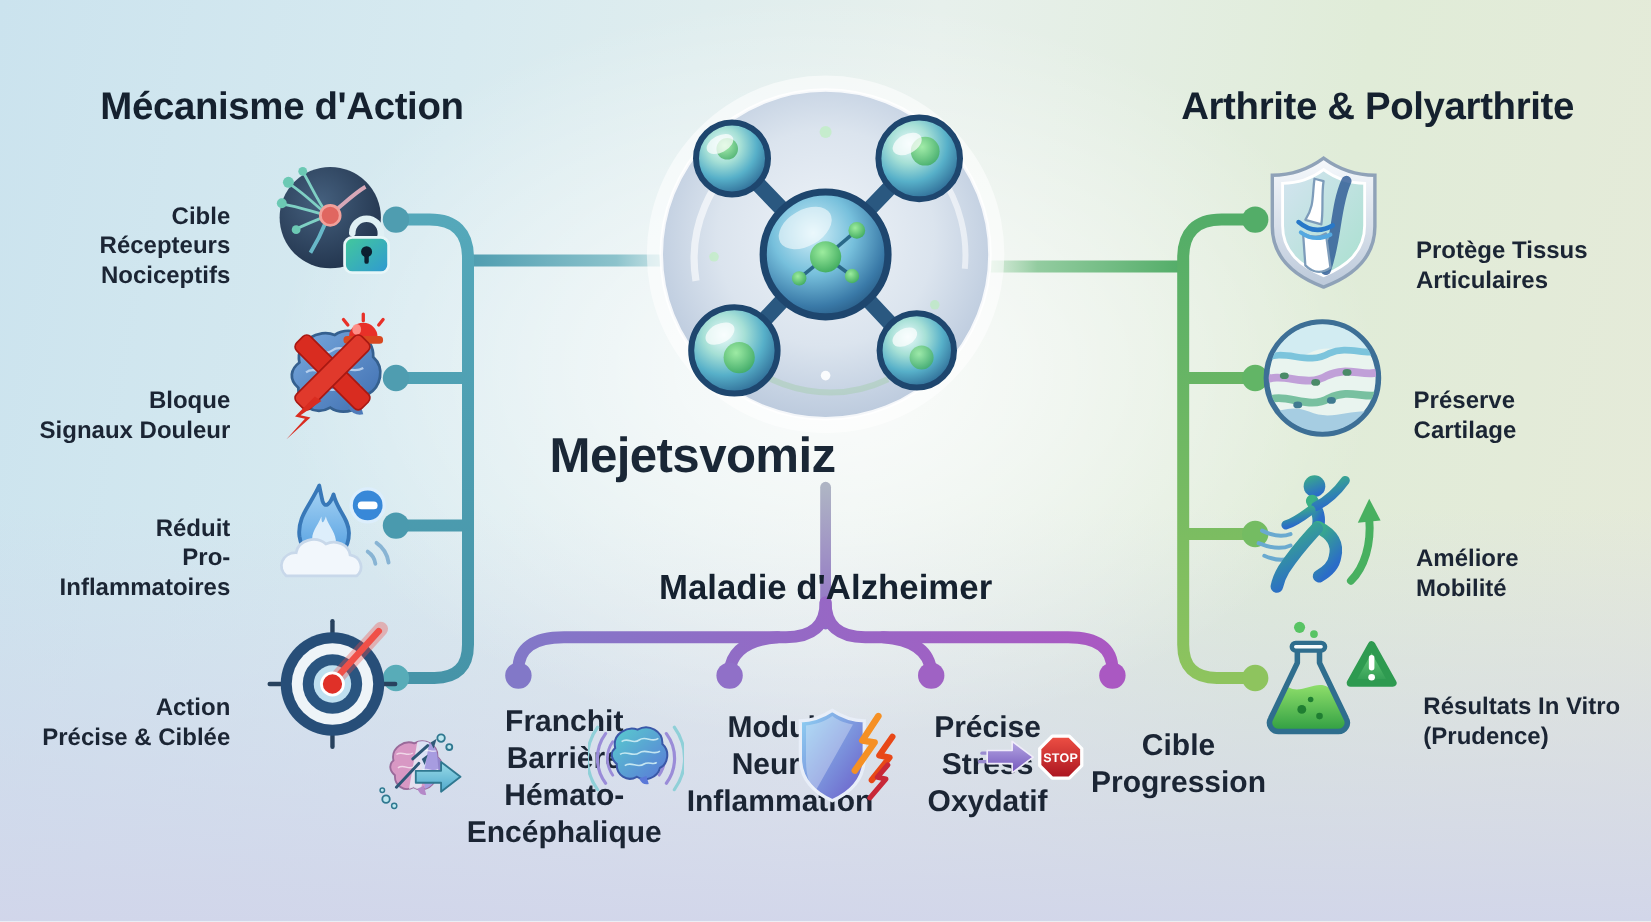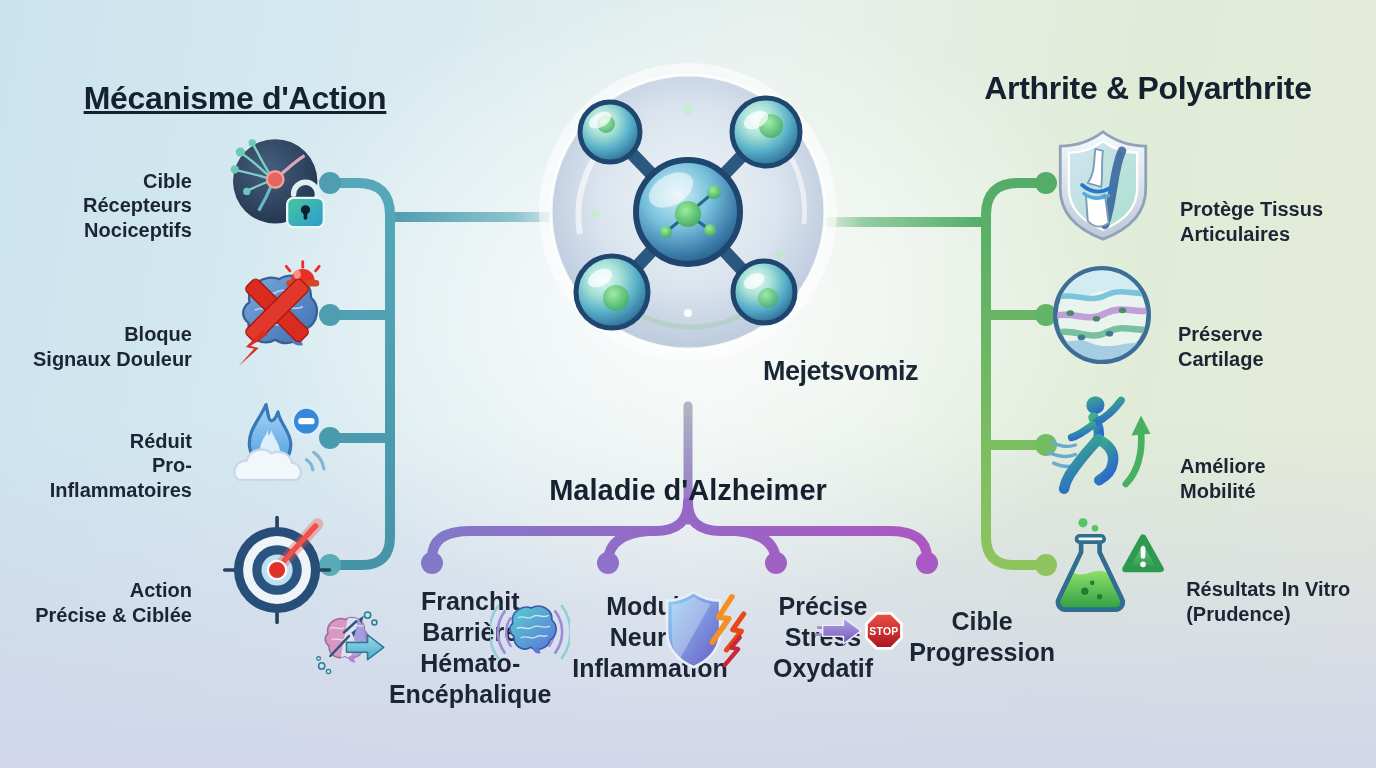--- a/index.html
+++ b/index.html
@@ -5,21 +5,21 @@
   html,body{margin:0;padding:0;background:#fff}
   .stage{
     position:relative;width:1376px;height:768px;overflow:hidden;
     font-family:"Liberation Sans",sans-serif;
     background:
       radial-gradient(ellipse 640px 430px at 50% 40%, rgba(255,255,255,.85), rgba(255,255,255,0) 72%),
       linear-gradient(to bottom, rgba(213,216,236,0) 55%, rgba(209,213,234,.95) 100%),
       linear-gradient(100deg,#cbe3ee 0%,#d7eaf0 26%,#e7f0ec 52%,#e0ecd8 76%,#e6ead9 100%);
   }
   .heading{position:absolute;font-weight:700;font-size:32px;color:#15212f;text-align:center;letter-spacing:-.3px}
-  .title{position:absolute;font-weight:700;font-size:27px;color:#1a2736;text-align:right;letter-spacing:-.5px}
+  .title{position:absolute;font-weight:700;font-size:41px;color:#1a2736;text-align:left;letter-spacing:-.5px}
   .subheading{position:absolute;font-weight:700;font-size:29px;color:#15212f;text-align:center}
   .litem{position:absolute;left:20px;width:312px;display:flex;align-items:flex-end;justify-content:flex-end;gap:30px;z-index:2}
   .litem .slabel{width:178px;text-align:right}
   .ritem{position:absolute;left:1046px;width:330px;display:flex;align-items:flex-end;gap:20px;z-index:2}
   .ritem .slabel{width:196px;text-align:left}
   .slabel{font-size:20px;font-weight:700;color:#1b2534;line-height:1.22}
   .bitem{position:absolute;top:576px;width:240px;display:flex;flex-direction:row;align-items:center;z-index:2}
   .blabel{font-size:25px;font-weight:700;color:#1b2534;line-height:1.24;text-align:center;margin-top:10px}
   .ic{display:block}
   #connectors{position:absolute;left:0;top:0;z-index:0}
@@ -156,21 +156,21 @@
         <line x1="150" y1="152" x2="128" y2="170"></line>
         <line x1="150" y1="152" x2="172" y2="168"></line>
     </g>
     <circle cx="150" cy="152" r="13" fill="url(#coreG)"></circle>
     <circle cx="176" cy="130" r="7" fill="url(#coreG)"></circle>
     <circle cx="128" cy="170" r="6" fill="url(#coreG)"></circle>
     <circle cx="172" cy="168" r="6" fill="url(#coreG)"></circle>
     <ellipse cx="133" cy="128" rx="24" ry="15" fill="#fff" opacity="0.55" transform="rotate(-30 133 128)"></ellipse>
   </svg>
 
-  <div class="heading" id="h-left" style="left:38px;top:80px;width:394px;text-decoration:underline;">Mécanisme d'Action</div>
+  <div class="heading" id="h-left" style="left:38px;top:70px;width:394px;">Mécanisme d'Action</div>
   <div class="heading" id="h-right" style="left:950px;top:70px;width:396px;">Arthrite &amp; Polyarthrite</div>
   <div class="title" style="left:458px;top:356px;width:460px;z-index:2">Mejetsvomiz</div>
   <div class="subheading" style="left:468px;top:474px;width:440px;z-index:2">Maladie d'Alzheimer</div>
 
   <div class="litem" style="top:128px">
     <div class="slabel">
       <div>Cible</div>
         <div>Récepteurs</div>
         <div>Nociceptifs</div>
     </div>

